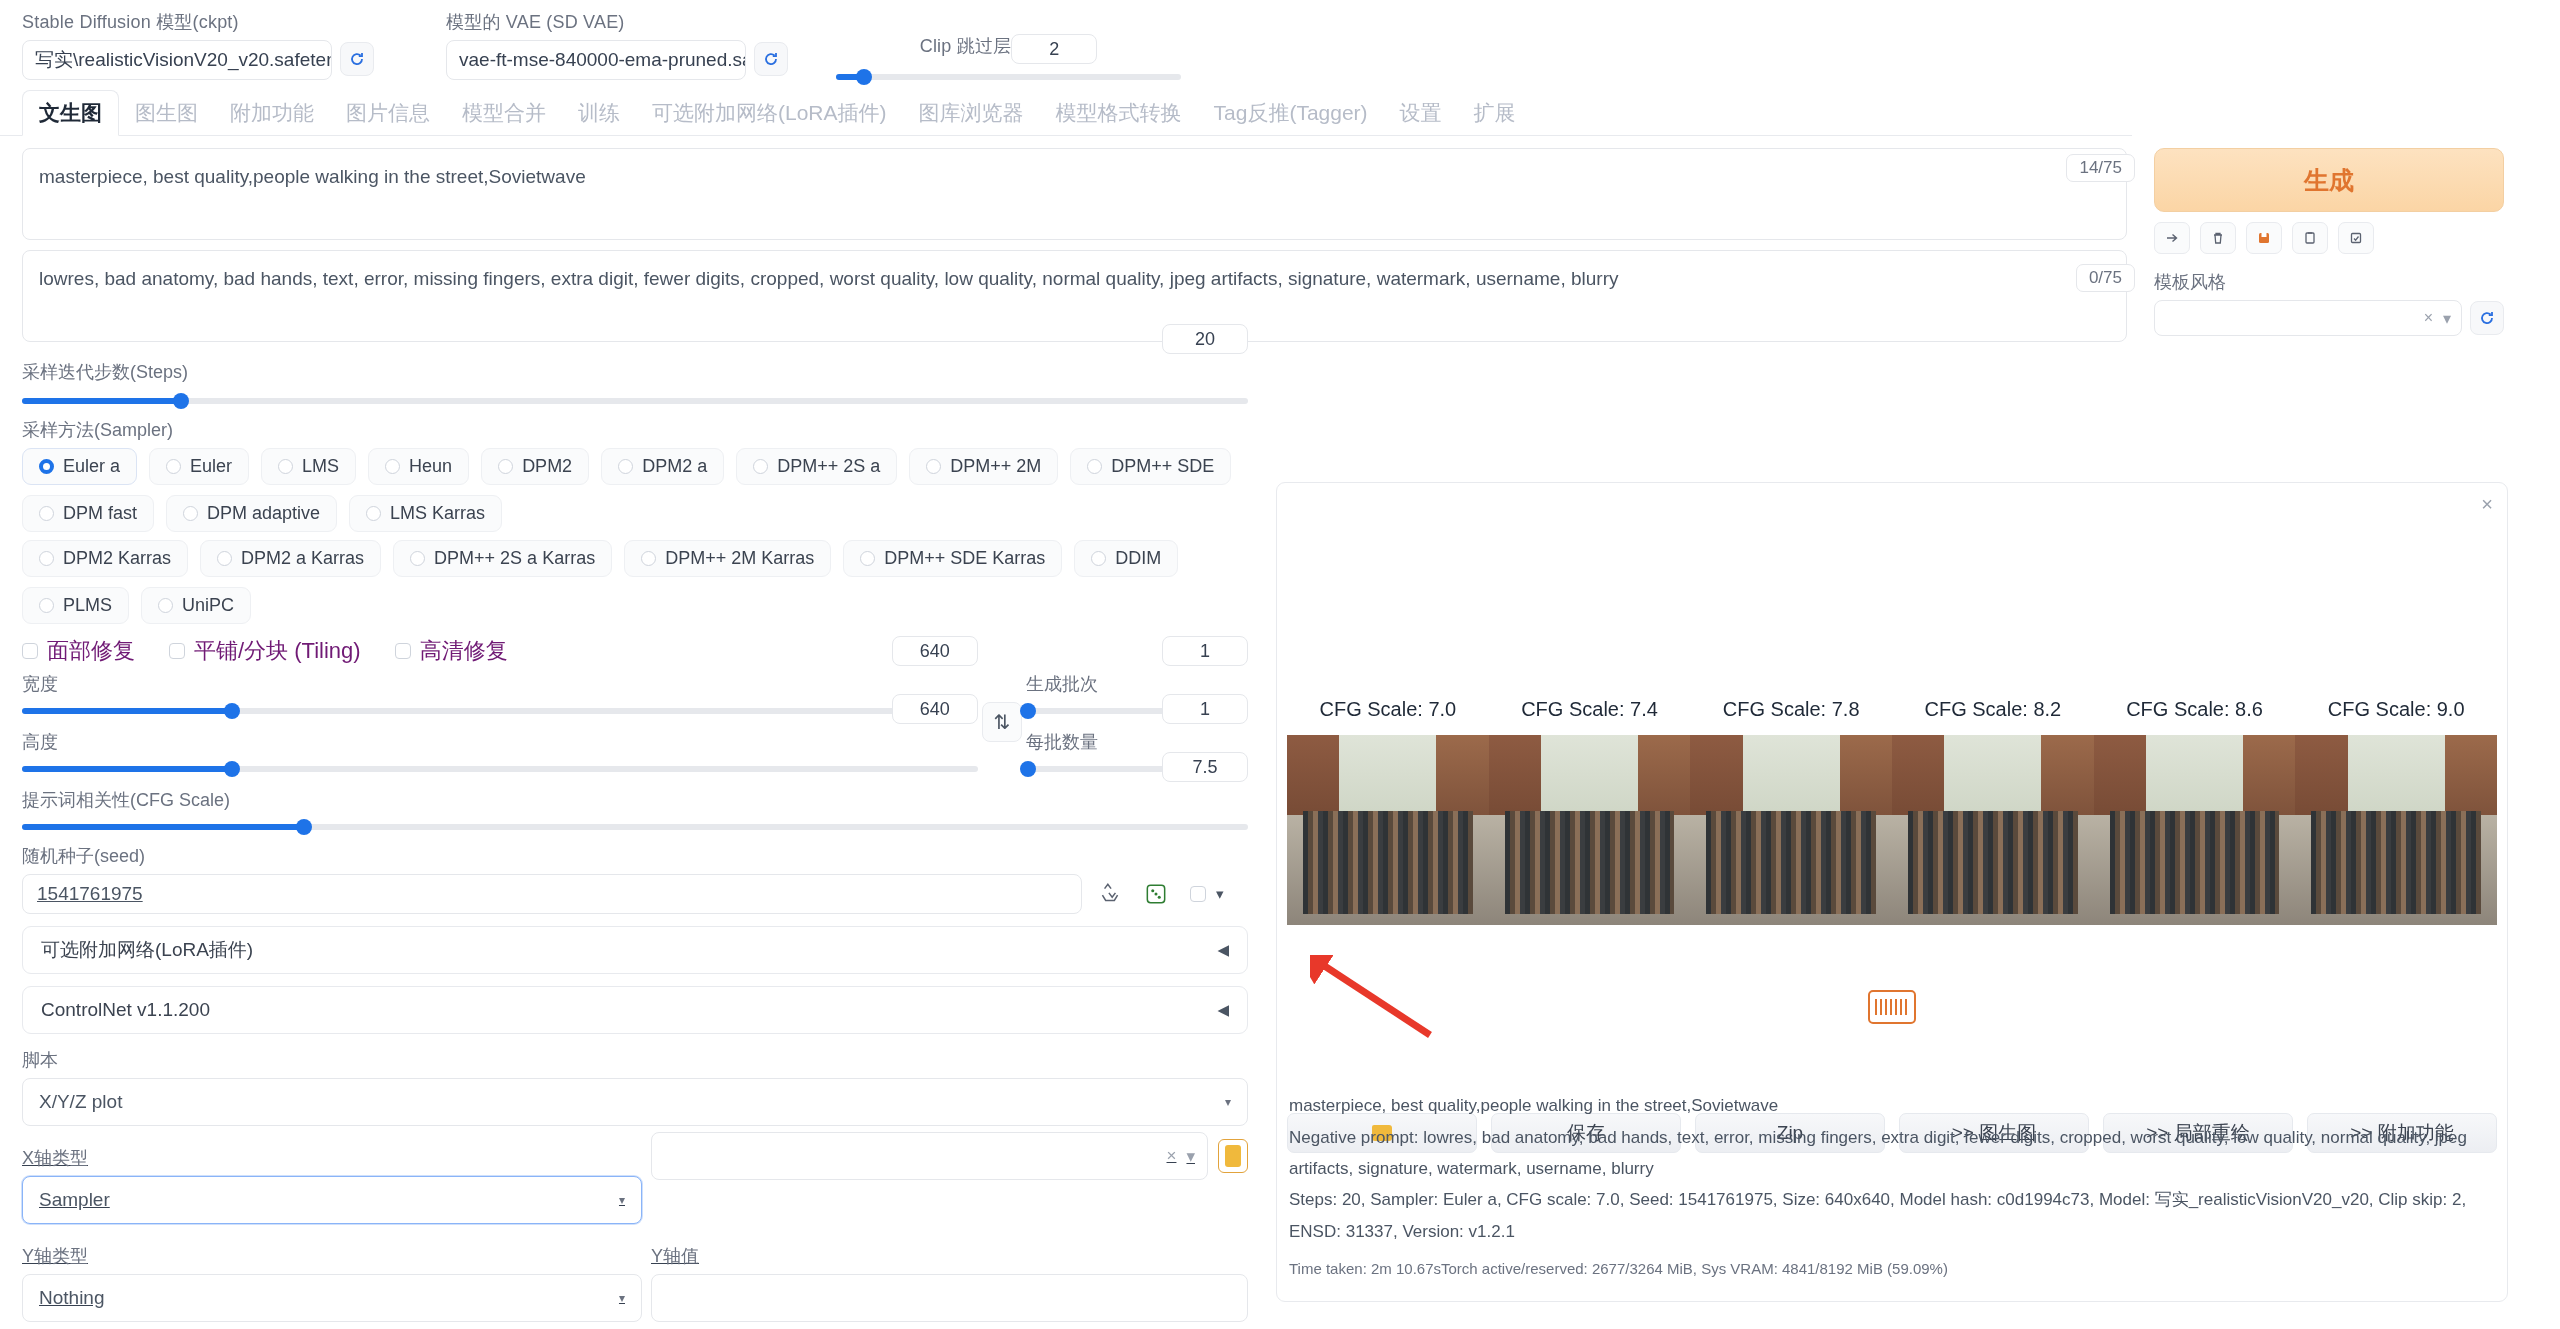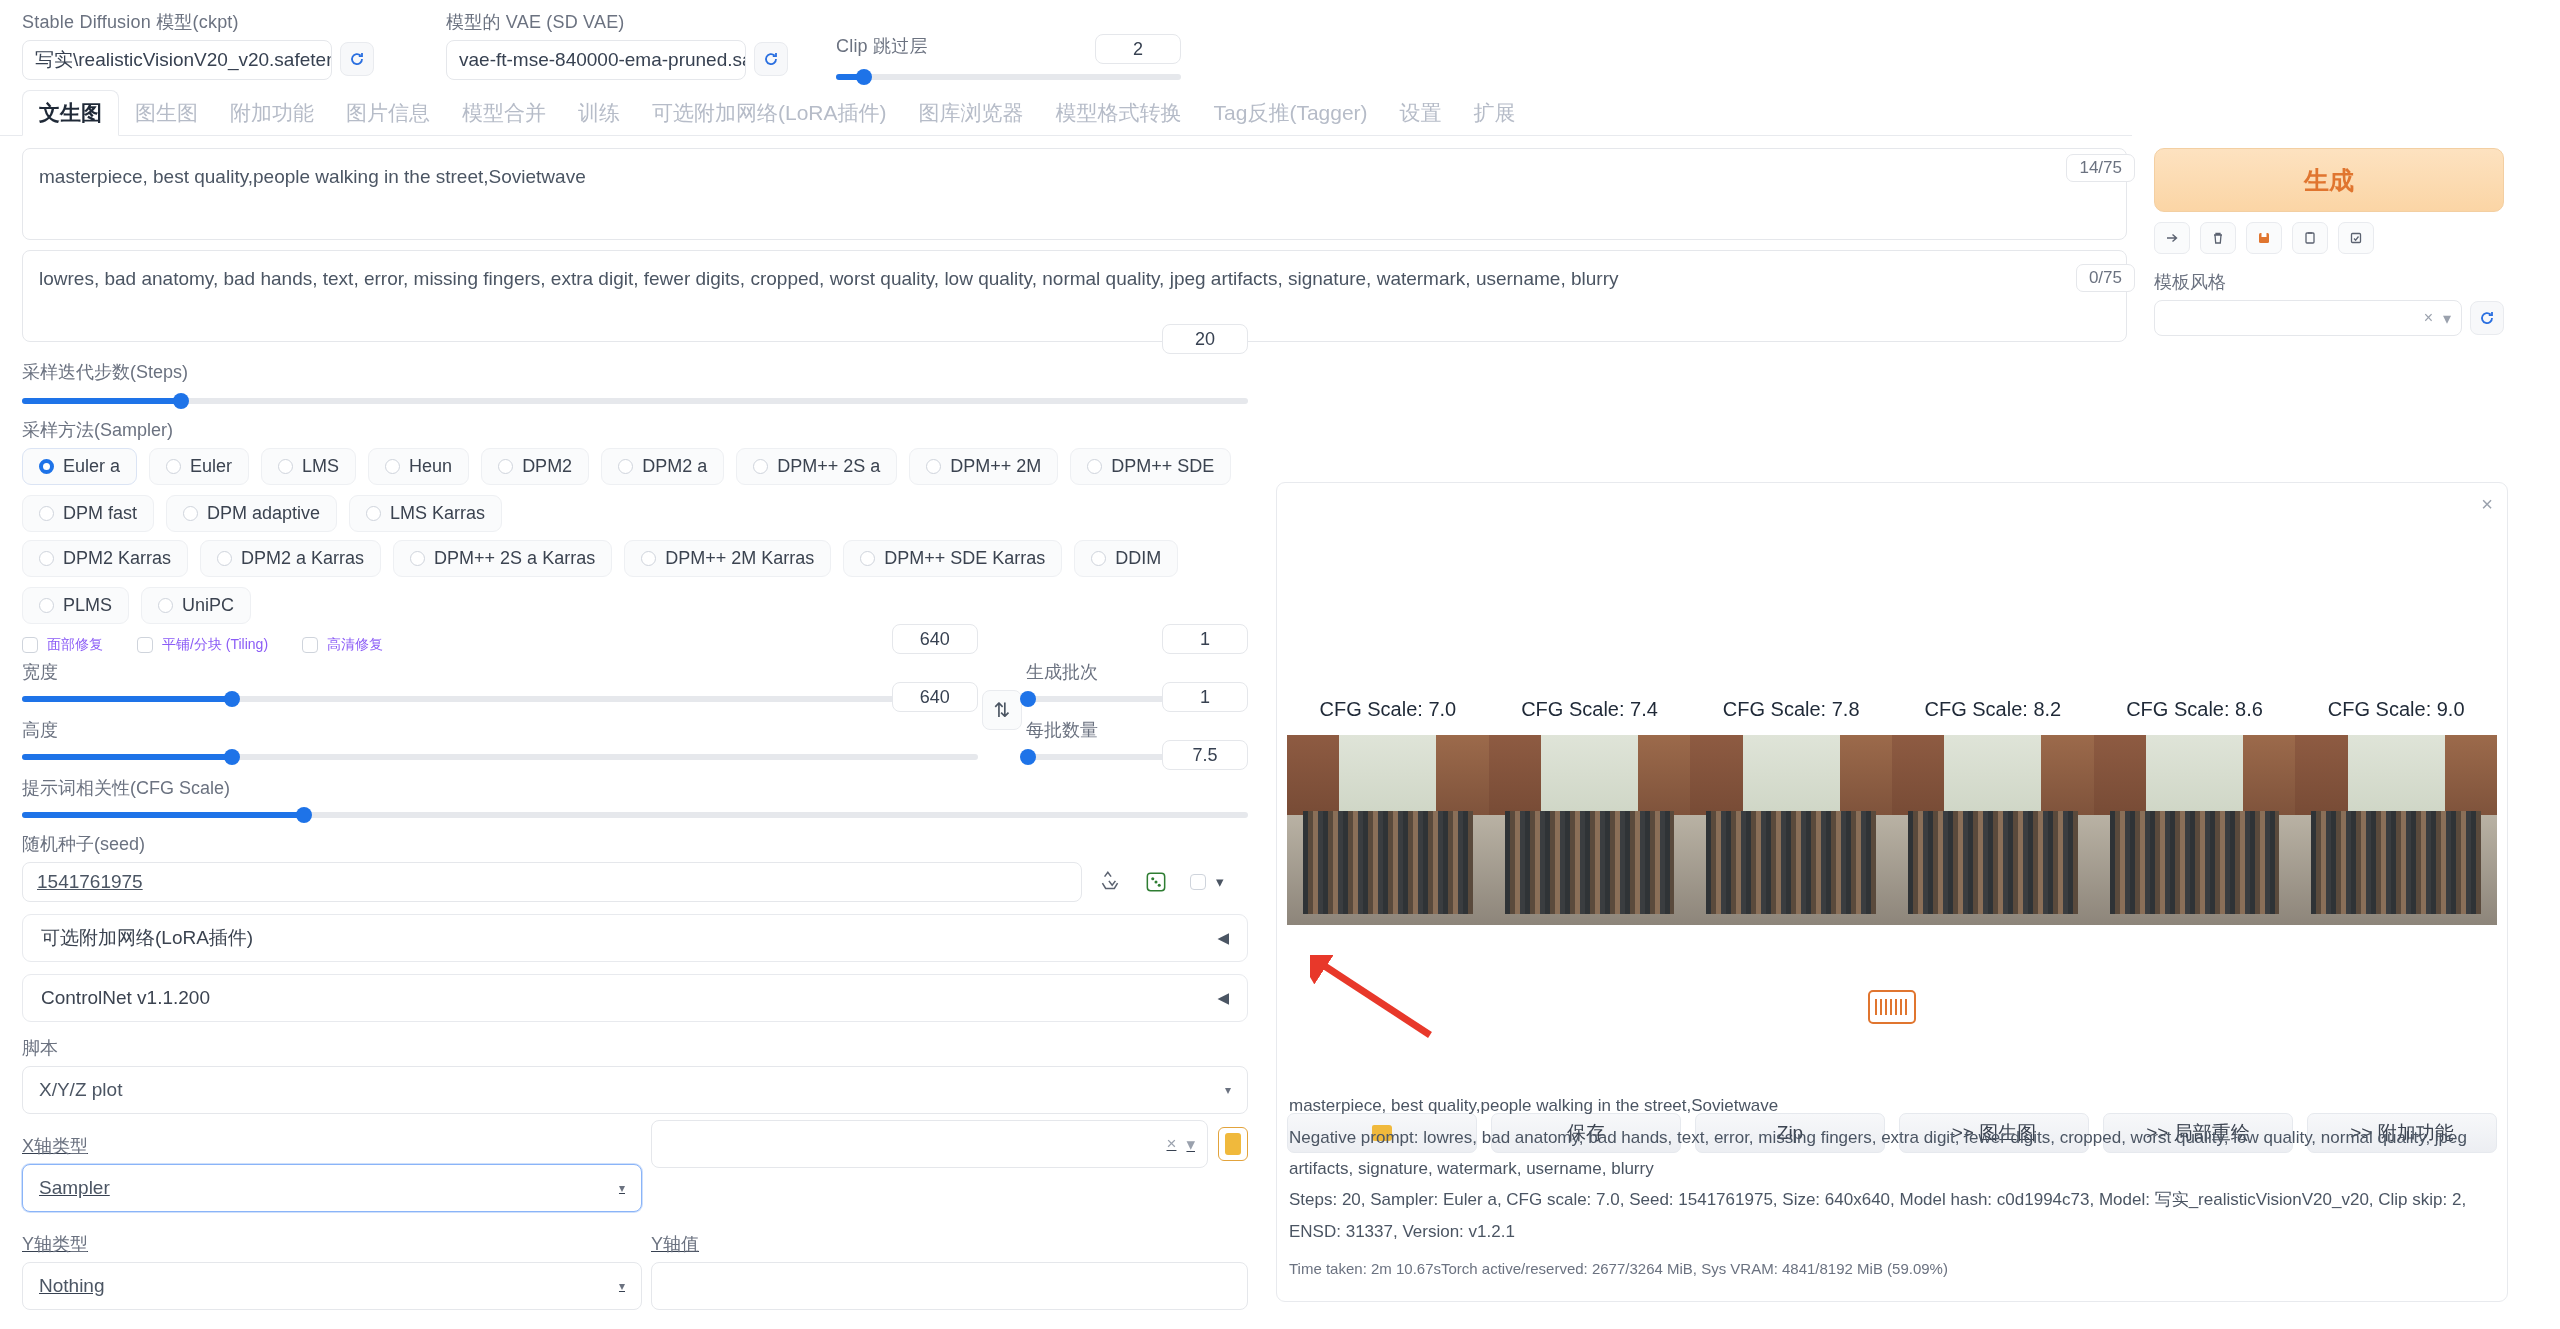--- a/index.html
+++ b/index.html
@@ -101,21 +101,21 @@
   .radios { display:flex; flex-wrap:wrap; gap:10px 12px; margin-bottom:8px; }
   .radio {
     display:flex; align-items:center; gap:9px; padding:7px 16px; border-radius:9px;
     background:#fafbfc; border:1px solid #eef0f3; font-size:18px; color:#3b4350; white-space:nowrap;
   }
   .radio .dot { width:15px;height:15px;border-radius:50%;border:1px solid #cfd4dc;background:#fff; }
   .radio.sel .dot { border:4px solid #1e73e8; background:#fff; }
   .radio.sel { border-color:#dbe4f4; }
 
   .checks { display:flex; gap:34px; margin:12px 0 6px 0; }
-  .check { display:flex; align-items:center; gap:9px; font-size:14px; color:#8b5cf6; }
+  .check { display:flex; align-items:center; gap:9px; font-size:22px; color:#701a75; }
   .cbox { width:16px;height:16px;border-radius:4px;border:1px solid #cfd4dc;background:#fff; }
 
   .seed-row { display:flex; align-items:center; gap:10px; margin-top:4px; }
   .seed-input {
     flex:1; height:40px; border:1px solid #e5e7eb; border-radius:8px; background:#fff;
     display:flex; align-items:center; padding:0 14px; font-size:19px; color:#4b5563;
   }
   .circ-btn { width:36px;height:36px;border-radius:50%;display:flex;align-items:center;
               justify-content:center;font-size:18px; }
 
@@ -224,21 +224,21 @@
         <div class="refresh-btn">
           <svg width="16" height="16" viewBox="0 0 16 16">
               <path d="M13 8a5 5 0 1 1-1.5-3.5" fill="none" stroke="#2a6fe0" stroke-width="1.8"></path>
               <path d="M13 2v3.2h-3.2" fill="none" stroke="#2a6fe0" stroke-width="1.8"></path>
             </svg>
         </div>
       </div>
     </div>
 
     <div class="clipskip-wrap">
-      <div style="display:flex;align-items:flex-start;justify-content:space-between;">
+      <div style="display:flex;align-items:flex-start;justify-content:center;">
         <div class="field-label">Clip 跳过层</div>
         <div class="numbox">2</div>
       </div>
       <div class="track" style="margin-top:10px;">
         <div class="fill" style="width:8%"></div>
           <div class="knob" style="left:8%"></div>
       </div>
     </div>
   </div>
 

